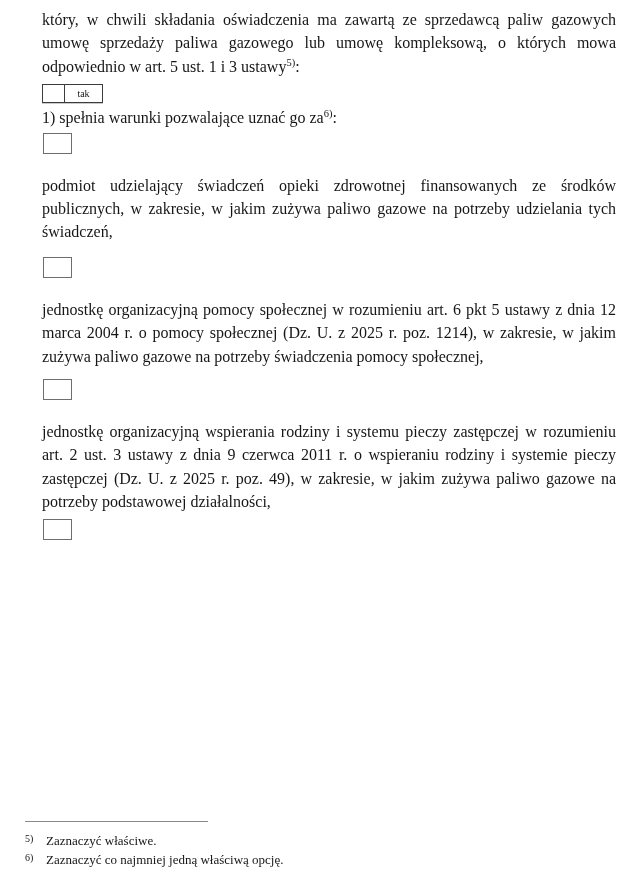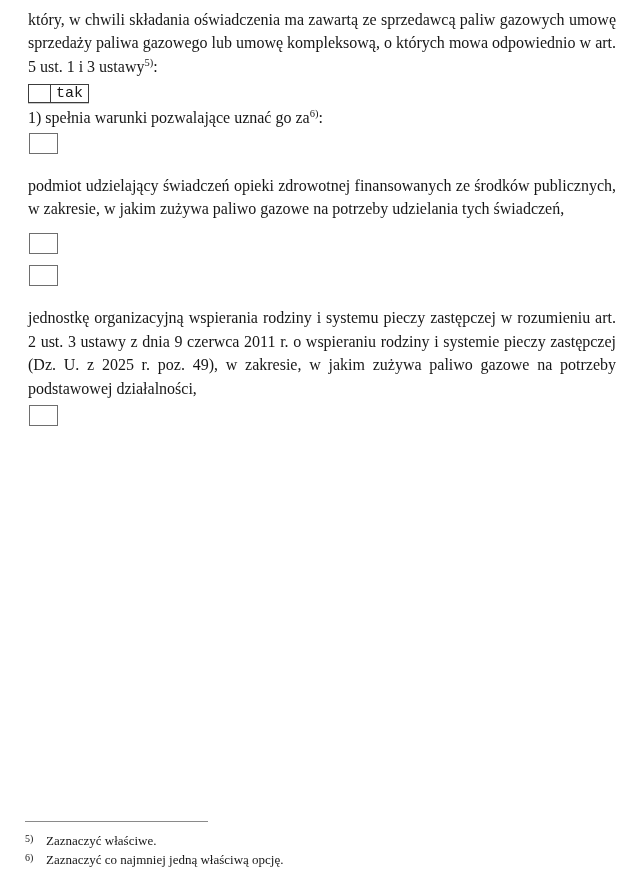--- a/index.html
+++ b/index.html
@@ -10,21 +10,21 @@
   .page {
     position: relative;
     width: 640px;
     height: 889px;
     background: #ffffff;
     font-family: "Liberation Serif", "DejaVu Serif", serif;
     color: #161616;
     overflow: hidden;
   }
   .content {
-    padding: 8px 24px 0 28px;
+    padding: 8px 24px 0 42px;
   }
   p.body-text {
     margin: 0;
     font-size: 16px;
     line-height: 23.4px;
     text-align: justify;
   }
   sup.fn-ref {
     font-size: 10.5px;
     line-height: 0;
@@ -46,23 +46,22 @@
     height: 17px;
     border-right: 1px solid #3c3c3c;
     background: #ffffff;
   }
   .yn-label {
     min-width: 33px;
     height: 17px;
     display: flex;
     align-items: center;
     justify-content: center;
-    font-size: 15px;
+    font-size: 10px;
     padding: 0 2px;
-    font-family: Liberation Mono, monospace;
   }
   .heading { margin-top: 7px; }
   
   .cb {
     width: 27px;
     height: 19px;
     border: 1px solid #6e6e6e;
     background: #ffffff;
     margin-left: 1px;
   }
@@ -117,20 +116,21 @@
 
     <p class="body-text heading"><span>1) spełnia warunki pozwalające uznać go za</span><sup class="fn-ref">6)</sup><span>:</span></p>
 
     <div class="option opt1">
       <div class="cb"></div>
       <p class="body-text">podmiot udzielający świadczeń opieki zdrowotnej finansowanych ze środków publicznych, w zakresie, w jakim zużywa paliwo gazowe na potrzeby udzielania tych świadczeń,</p>
     </div>
 
     <div class="option opt2">
       <div class="cb"></div>
+      <p class="body-text">jednostkę organizacyjną pomocy społecznej w rozumieniu art. 6 pkt 5 ustawy z dnia 12 marca 2004 r. o pomocy społecznej (Dz. U. z 2025 r. poz. 1214), w zakresie, w jakim zużywa paliwo gazowe na potrzeby świadczenia pomocy społecznej,</p>
     </div>
 
 
 
     <div class="option opt5">
       <div class="cb"></div>
       <p class="body-text">jednostkę organizacyjną wspierania rodziny i systemu pieczy zastępczej w rozumieniu art. 2 ust. 3 ustawy z dnia 9 czerwca 2011 r. o wspieraniu rodziny i systemie pieczy zastępczej (Dz. U. z 2025 r. poz. 49), w zakresie, w jakim zużywa paliwo gazowe na potrzeby podstawowej działalności,</p>
     </div>
 
     <div class="option opt6">

